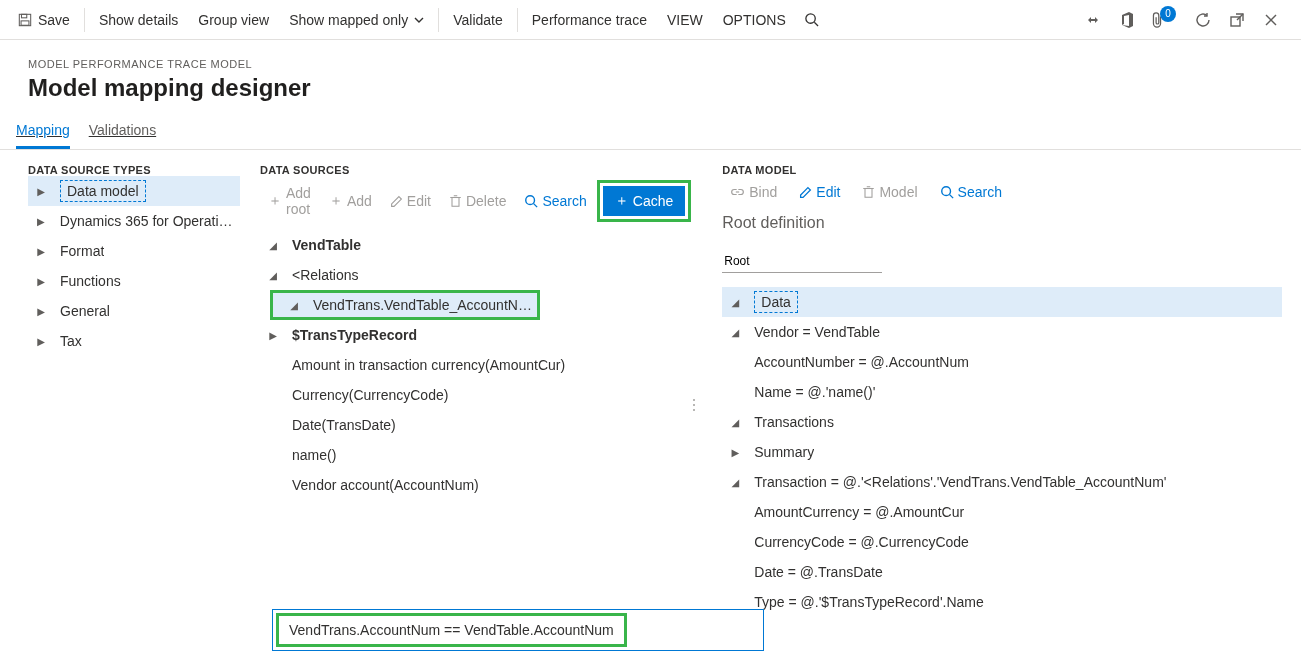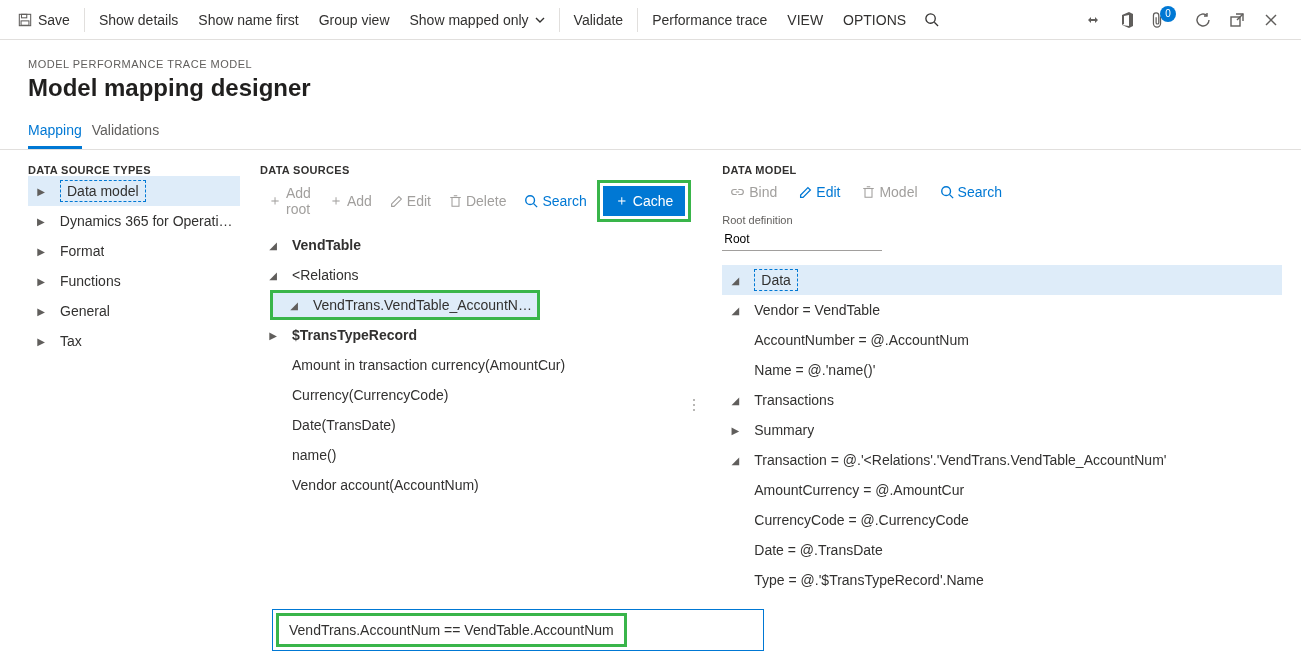--- a/index.html
+++ b/index.html
@@ -46,21 +46,21 @@
     background:#0078d4; color:#fff; font-size:10px;
     position: relative; top:-6px; left:-4px;
   }
 
   
   .page-header { padding: 18px 28px 10px 28px; }
   .eyebrow { font-size: 11px; color: #605e5c; letter-spacing: 0.5px; }
   .title { font-size: 24px; font-weight: 600; color: #201f1e; margin-top: 4px;}
 
   
-  .tabs { display:flex; gap:10px; padding: 10px 28px 0 28px; border-bottom:1px solid #e1dfdd; }
+  .tabs { display:flex; gap:19px; padding: 10px 28px 0 16px; border-bottom:1px solid #e1dfdd;text-decoration:underline; }
   .tab { padding-bottom: 8px; cursor:pointer; color:#605e5c; font-size:14px;}
   .tab.active { color:#0078d4; border-bottom: 3px solid #0078d4; font-weight:400;}
 
   
   .main { display:flex; height: calc(100% - 150px); }
   .col {
     padding: 14px 10px 0 28px;
   }
   .col.types { width: 250px; }
   .col.sources { width: 520px; position:relative; padding-left:10px; padding-right:10px;}
@@ -91,21 +91,21 @@
   .ds-btn.primary {
     background:#0078d4; color:#ffffff; padding: 6px 12px;
   }
   .cache-wrap { display:inline-block; padding:3px; }
 
   
   .dm-toolbar { display:flex; gap:6px; margin-bottom:10px; margin-top:4px;}
   .dm-btn { display:flex; align-items:center; gap:4px; padding:4px 8px; font-size:14px; color:#a19f9d;}
   .dm-btn.enabled { color:#0078d4; cursor:pointer;}
 
-  .root-label { font-size:11px; color:#605e5c; margin-bottom:2px; }
+  .root-label { font-size:16px; color:#605e5c; margin-bottom:18px; }
   .root-field {
     border:none; border-bottom:1px solid #a19f9d;
     font-size:12px; padding: 4px 2px; width:160px; background:transparent;
   }
 
   .splitter-dots {
     position:absolute; right:0; top:240px; width:14px; height:30px;
     display:flex; flex-direction:column; align-items:center; justify-content:center;
     gap:3px; color:#a19f9d; cursor:col-resize;
   }
@@ -147,23 +147,20 @@
           <rect x="3.5" y="9" width="9" height="5"></rect>
         </svg>
     </span>
     <span>Save</span>
   </div>
   <div class="cmd-sep"></div>
   <div class="cmd-item">
       <span>Show details</span>
     </div>
   <div class="cmd-item">
-      <span>Show name first</span>
-    </div>
-  <div class="cmd-item">
       <span>Group view</span>
     </div>
   <div class="cmd-item">
     <span>Show mapped only</span>
     <span style="margin-left:6px;font-size:10px;">
       <svg width="10" height="10" viewBox="0 0 10 10">
           <path d="M1 3 L5 7 L9 3" fill="none" stroke="currentColor" stroke-width="1.4"></path>
         </svg>
     </span>
   </div>

